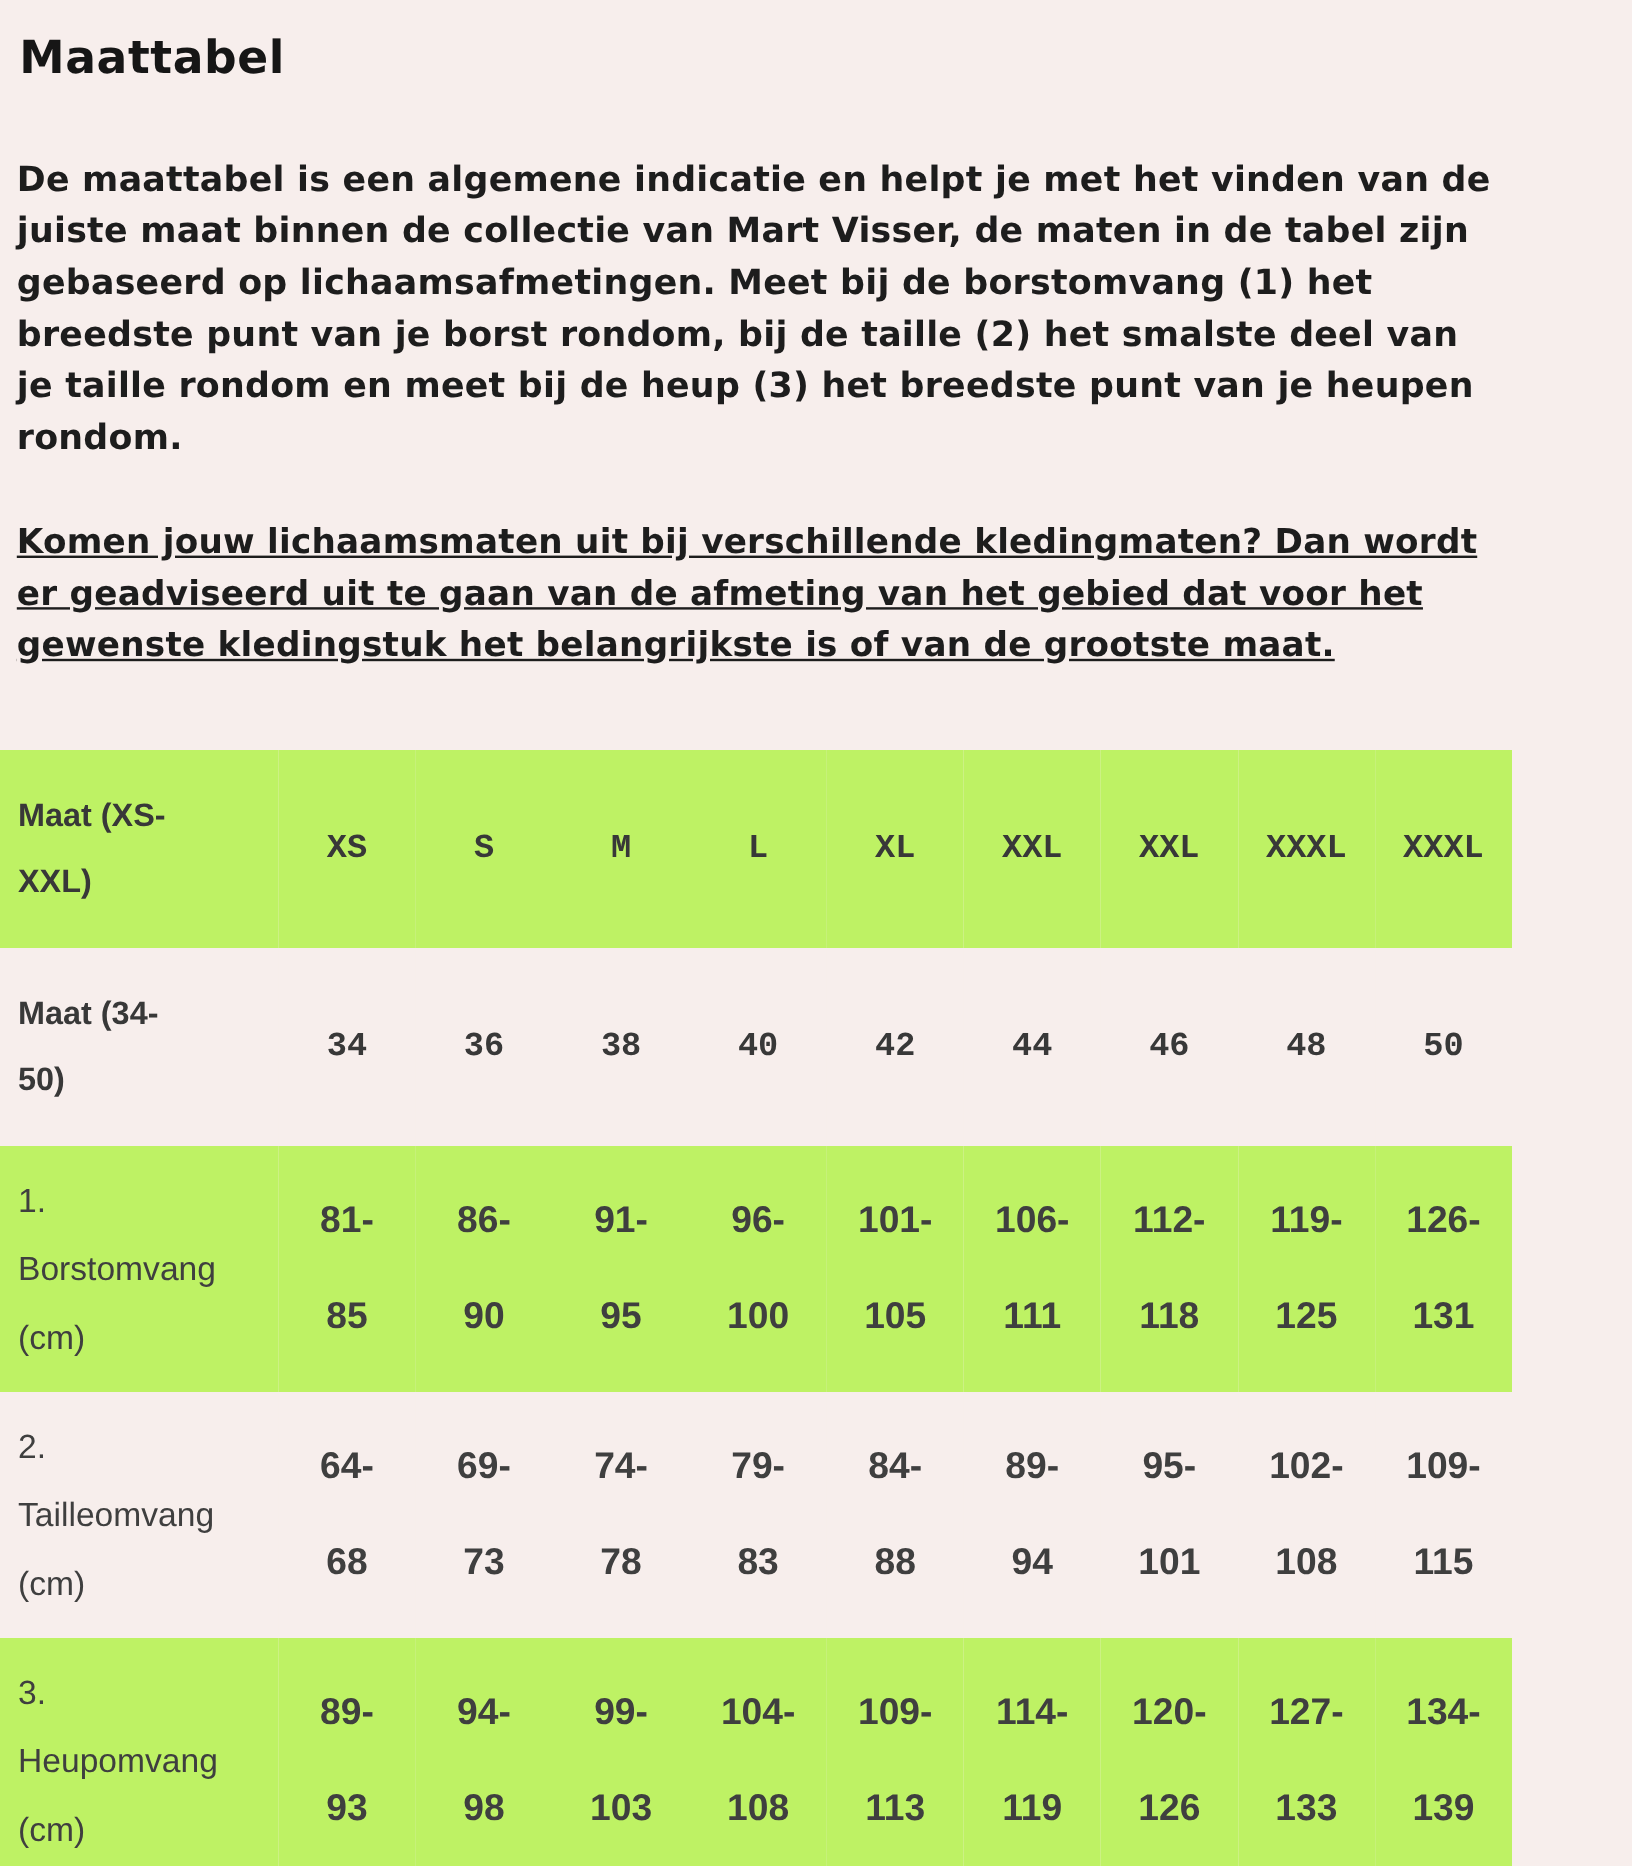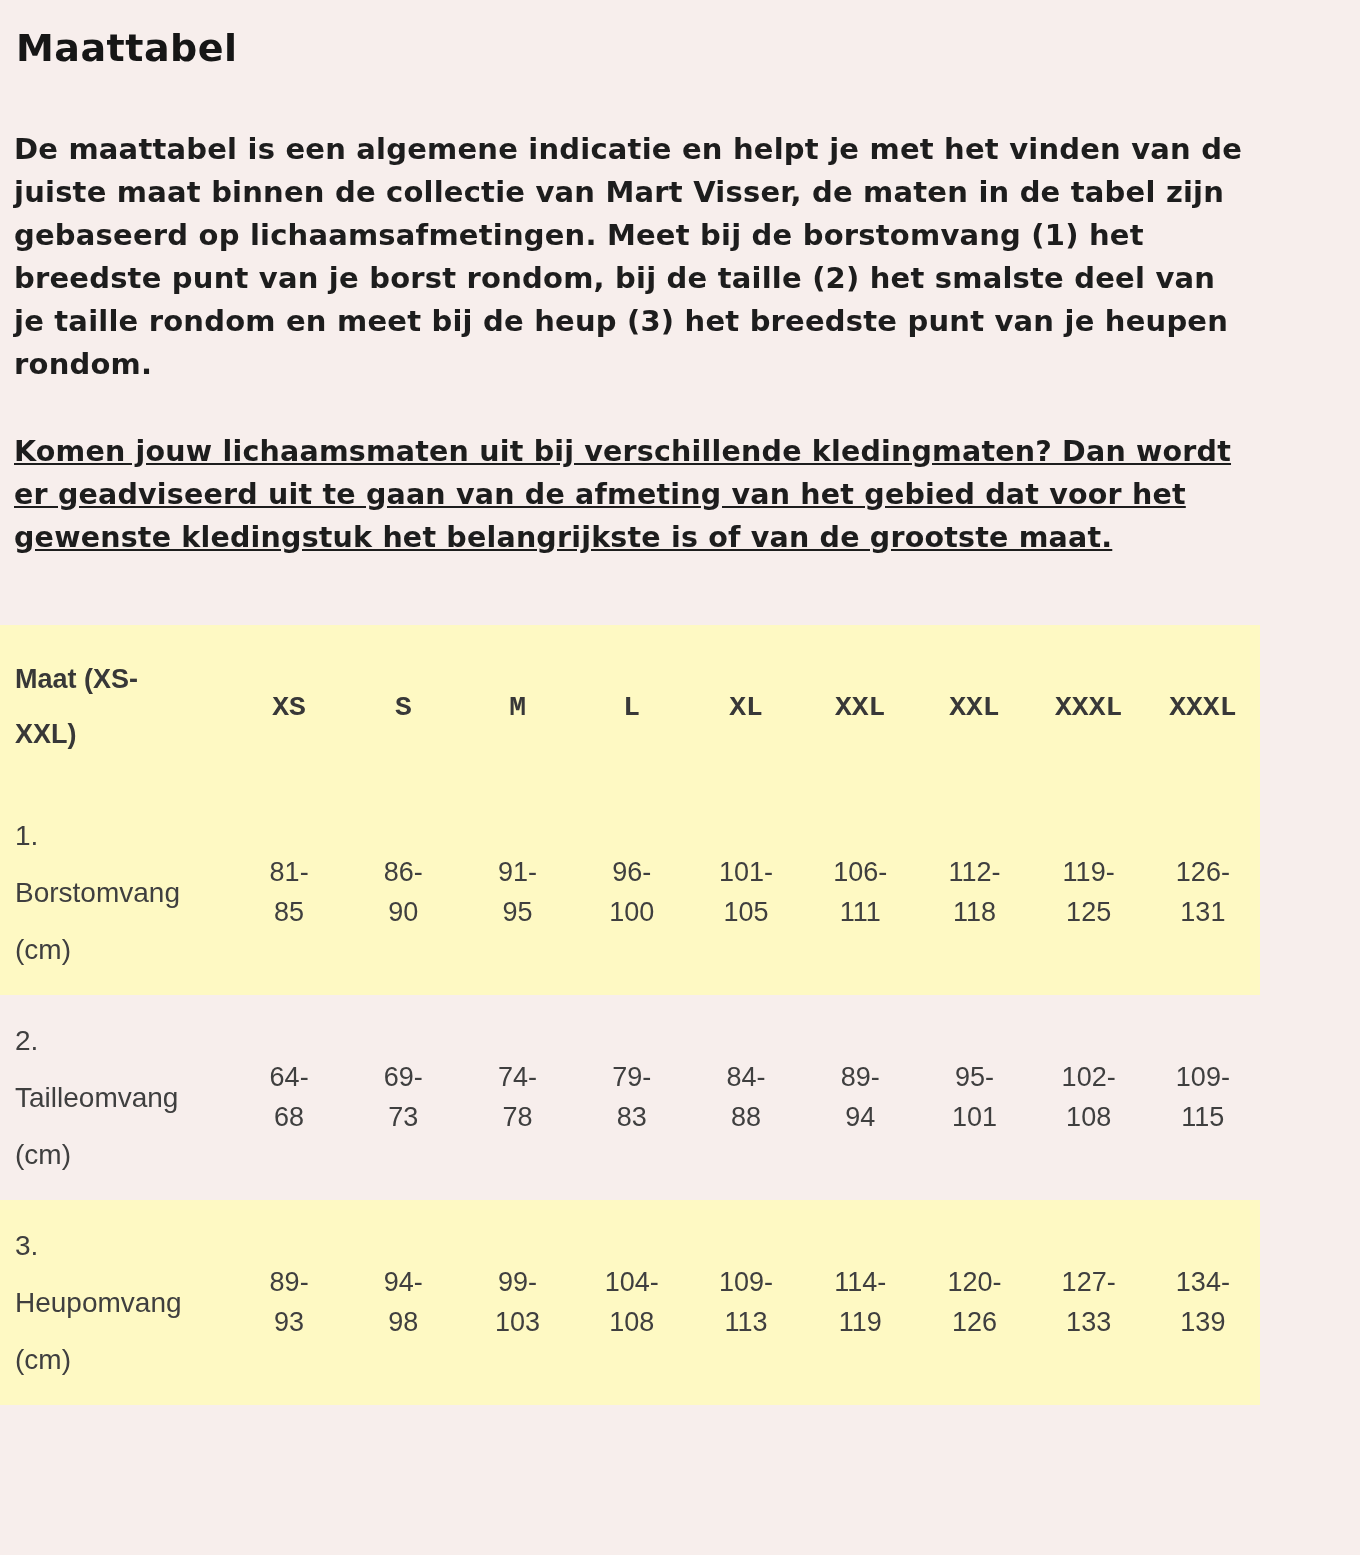--- a/index.html
+++ b/index.html
@@ -45,21 +45,21 @@
     color: #1d1d1d;
     text-decoration: underline;
   }
   table.size-table {
     margin-top: 66px;
     width: 100%;
     border-collapse: collapse;
     table-layout: fixed;
   }
   table.size-table col.label-col { width: 232px; }
-  tr.band-white { background: #fef9c3; }
+  tr.band-white { background: #bef264; }
   tr.band-pink  { background: #f7eeec; }
   table.size-table th,
   table.size-table td {
     vertical-align: middle;
     text-align: center;
     padding: 0;
     border: none;
   }
   table.size-table th.row-label {
     text-align: left;
@@ -83,23 +83,23 @@
   }
   tr.data-row th.row-label {
     font-family: "Liberation Sans", sans-serif;
     font-weight: 400;
     font-size: 28px;
     line-height: 57px;
     color: #3f3f3f;
   }
   tr.data-row td.measurement-cell {
     font-family: "Liberation Sans", sans-serif;
-    font-weight: 400;
-    font-size: 27px;
-    line-height: 40px;
+    font-weight: 700;
+    font-size: 31px;
+    line-height: 80px;
     color: #3f3f3f;
   }
   .bottom-strip {
     height: 12px;
     background: #f7eeec;
   }
 </style>
 </head>
 <body>
 
@@ -129,20 +129,32 @@
           <th class="row-label">Maat (XS-<br>XXL)</th>
           <td class="size-header-cell">XS</td>
           <td class="size-header-cell">S</td>
           <td class="size-header-cell">M</td>
           <td class="size-header-cell">L</td>
           <td class="size-header-cell">XL</td>
           <td class="size-header-cell">XXL</td>
           <td class="size-header-cell">XXL</td>
           <td class="size-header-cell">XXXL</td>
           <td class="size-header-cell">XXXL</td>
+        </tr>
+        <tr class="band-pink header-row">
+          <th class="row-label">Maat (34-<br>50)</th>
+          <td class="size-header-cell">34</td>
+          <td class="size-header-cell">36</td>
+          <td class="size-header-cell">38</td>
+          <td class="size-header-cell">40</td>
+          <td class="size-header-cell">42</td>
+          <td class="size-header-cell">44</td>
+          <td class="size-header-cell">46</td>
+          <td class="size-header-cell">48</td>
+          <td class="size-header-cell">50</td>
         </tr>
         <tr class="band-white data-row">
           <th class="row-label">1.<br>Borstomvang<br>(cm)</th>
           <td class="measurement-cell">81-<br>85</td>
           <td class="measurement-cell">86-<br>90</td>
           <td class="measurement-cell">91-<br>95</td>
           <td class="measurement-cell">96-<br>100</td>
           <td class="measurement-cell">101-<br>105</td>
           <td class="measurement-cell">106-<br>111</td>
           <td class="measurement-cell">112-<br>118</td>

